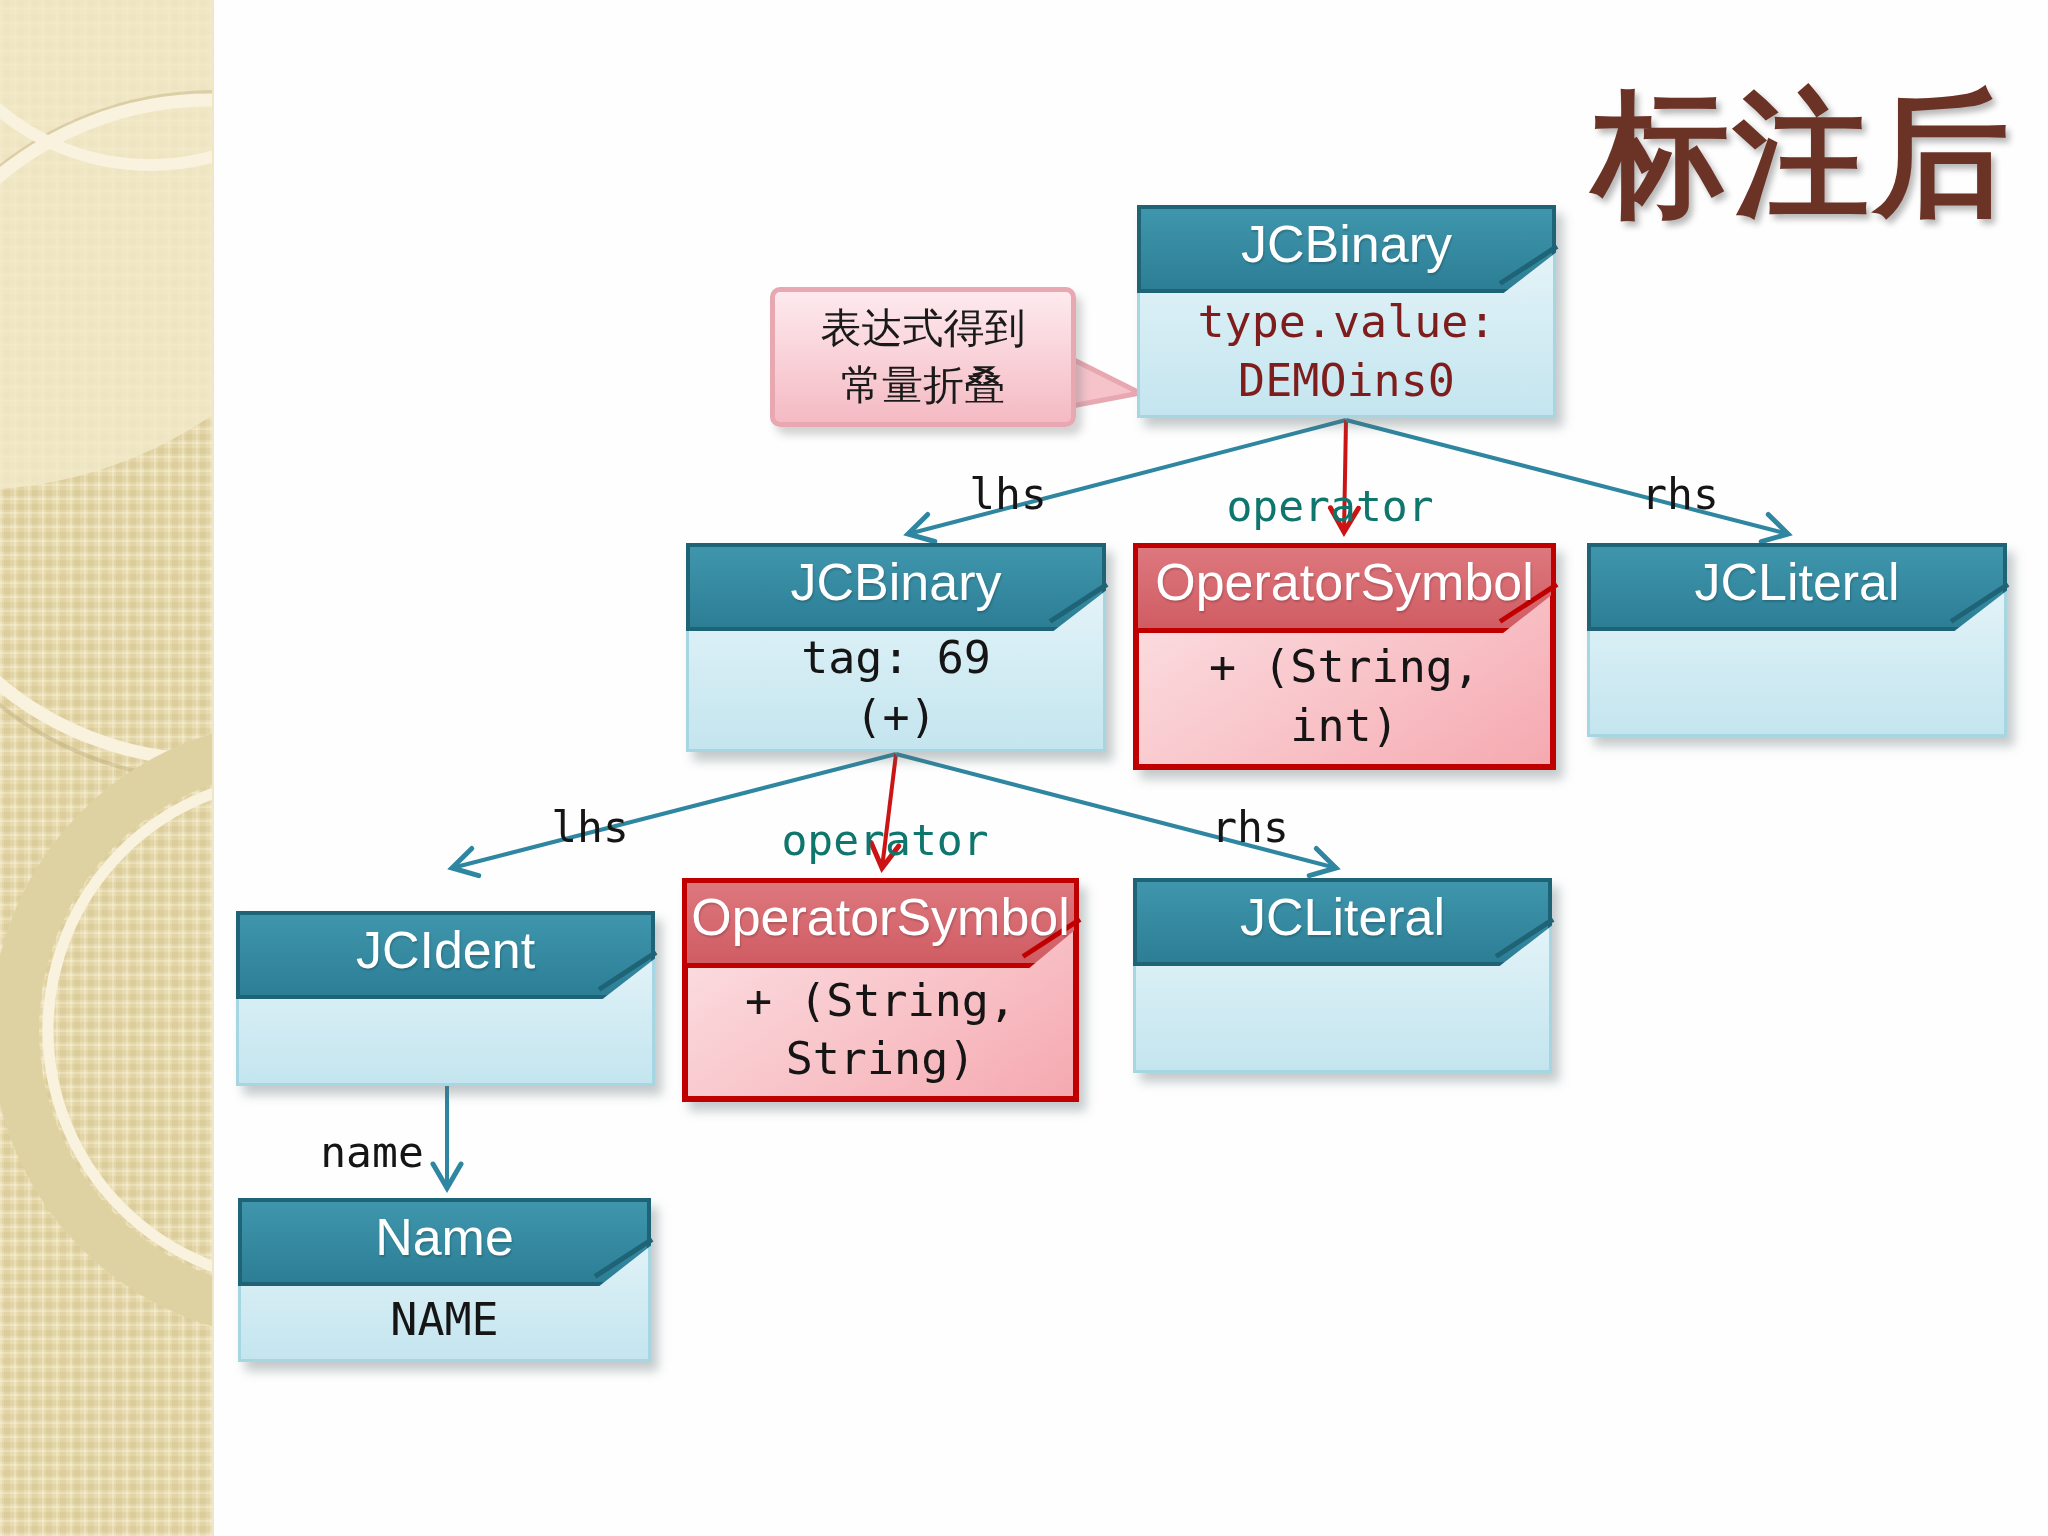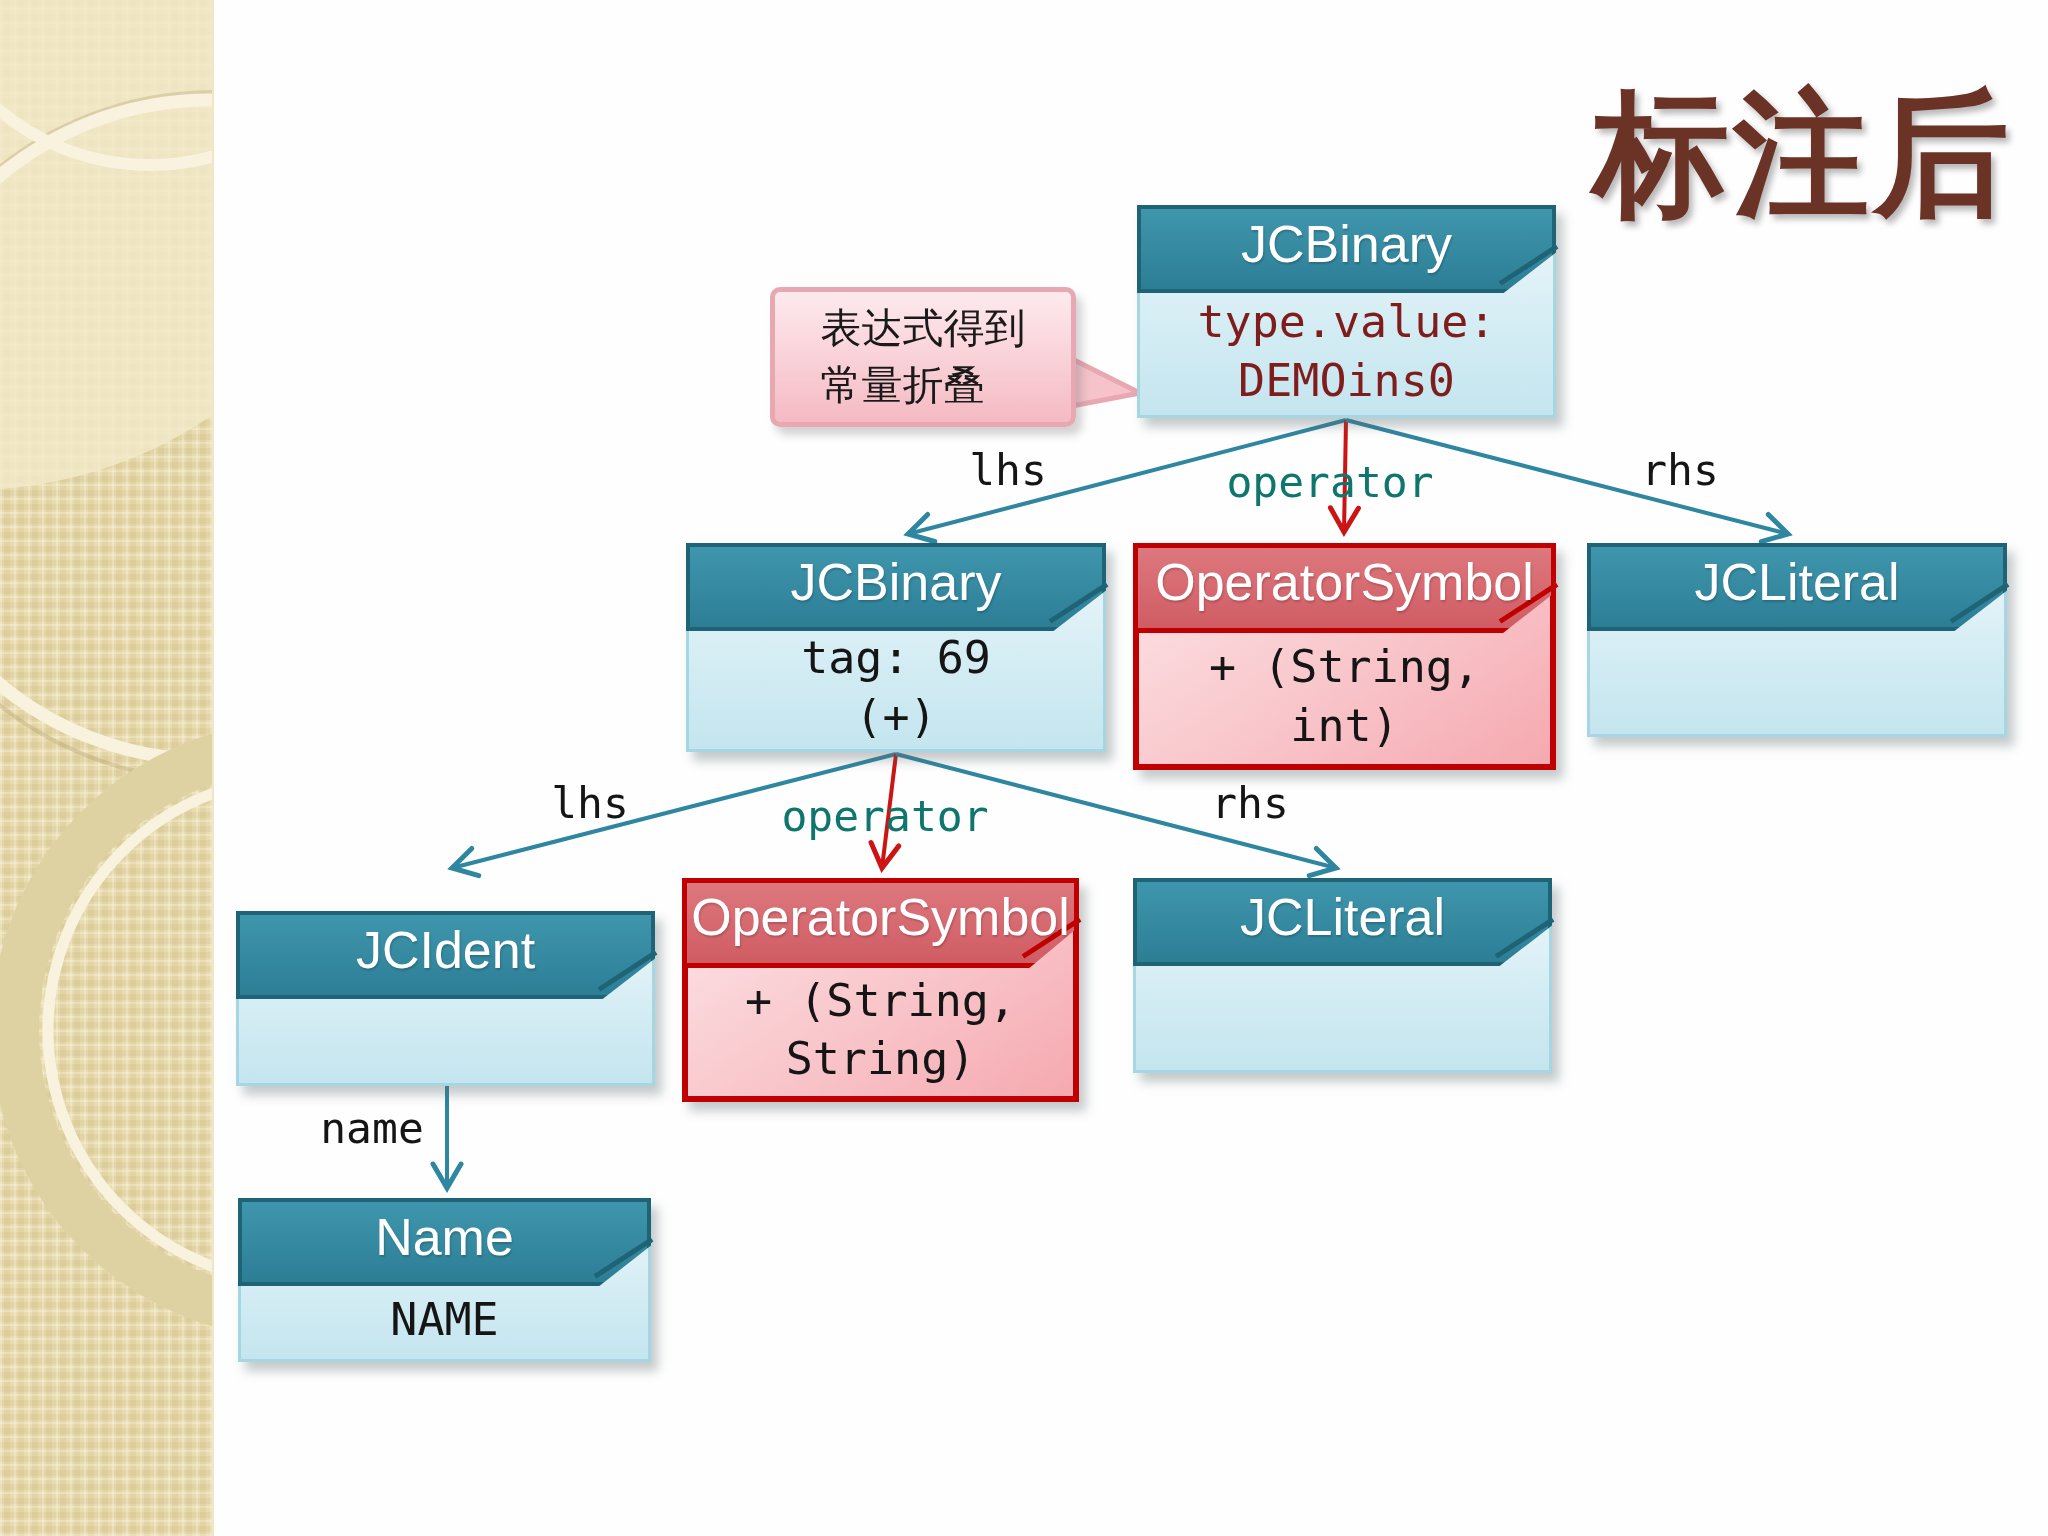--- a/index.html
+++ b/index.html
@@ -20,21 +20,21 @@
   .slide-title{position:absolute;left:1588px;top:64px;width:430px;text-align:center;
     font-size:136px;font-weight:bold;color:#6b3226;letter-spacing:4px;
     text-shadow:4px 5px 6px rgba(0,0,0,.28);}
 
   
   .edges-svg{position:absolute;left:0;top:0;}
 
   
   .edge-label{position:absolute;transform:translate(-50%,-50%);
     font-family:"DejaVu Sans Mono","Liberation Mono",monospace;
-    font-size:43px;color:#151515;}
+    font-size:43px;color:#151515;margin-top:24px;}
   .edge-label.red{color:#0f766e;}
 
   
   .node{position:absolute;}
   .layer-body{position:absolute;left:0;top:0;right:0;bottom:0;
     border:3px solid #a5d6e2;
     background:linear-gradient(180deg,#eef8fb 0%,#d5edf4 55%,#c4e5ef 100%);
     box-shadow:7px 9px 10px rgba(90,105,110,.35);}
   .node.red .layer-body{border:6px solid #c00000;
     background:linear-gradient(145deg,#fce4e7 0%,#f8c2c7 60%,#f5a9b0 100%);}
@@ -53,21 +53,21 @@
     font-family:"DejaVu Sans Mono","Liberation Mono",monospace;
     font-size:45px;line-height:1.3;color:#151515;white-space:pre-line;}
   .node.red-text .node-body{color:#7f1d1d;}
 
   
   .callout{position:absolute;left:770px;top:287px;width:296px;height:130px;
     border:5px solid #e8a8b2;border-radius:10px;
     background:linear-gradient(180deg,#fdeaee,#f5bac3);
     box-shadow:6px 8px 9px rgba(110,110,110,.3);
     display:flex;align-items:center;justify-content:center;}
-  .callout-text{font-size:41px;color:#1a1a1a;white-space:pre-line;line-height:1.4;}
+  .callout-text{font-size:41px;color:#1a1a1a;text-align:center;white-space:pre-line;line-height:1.4;}
   .callout-pointer{position:absolute;left:1052px;top:345px;}
 </style>
 </head>
 <body>
 
 <div class="slide">
 
   <div class="sidebar">
     <svg width="212" height="1536" viewBox="0 0 212 1536">
       <circle cx="-30" cy="60" r="430" fill="#f2eaca" opacity="0.8"></circle>

